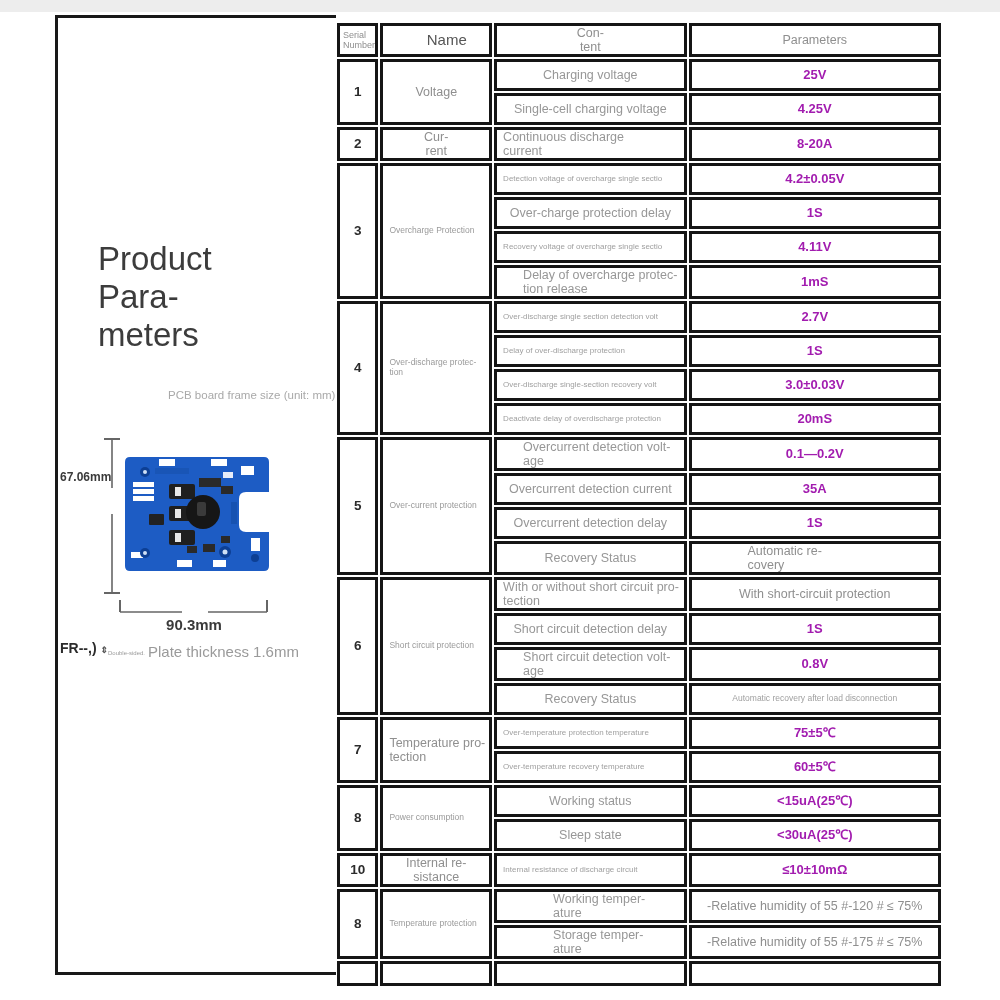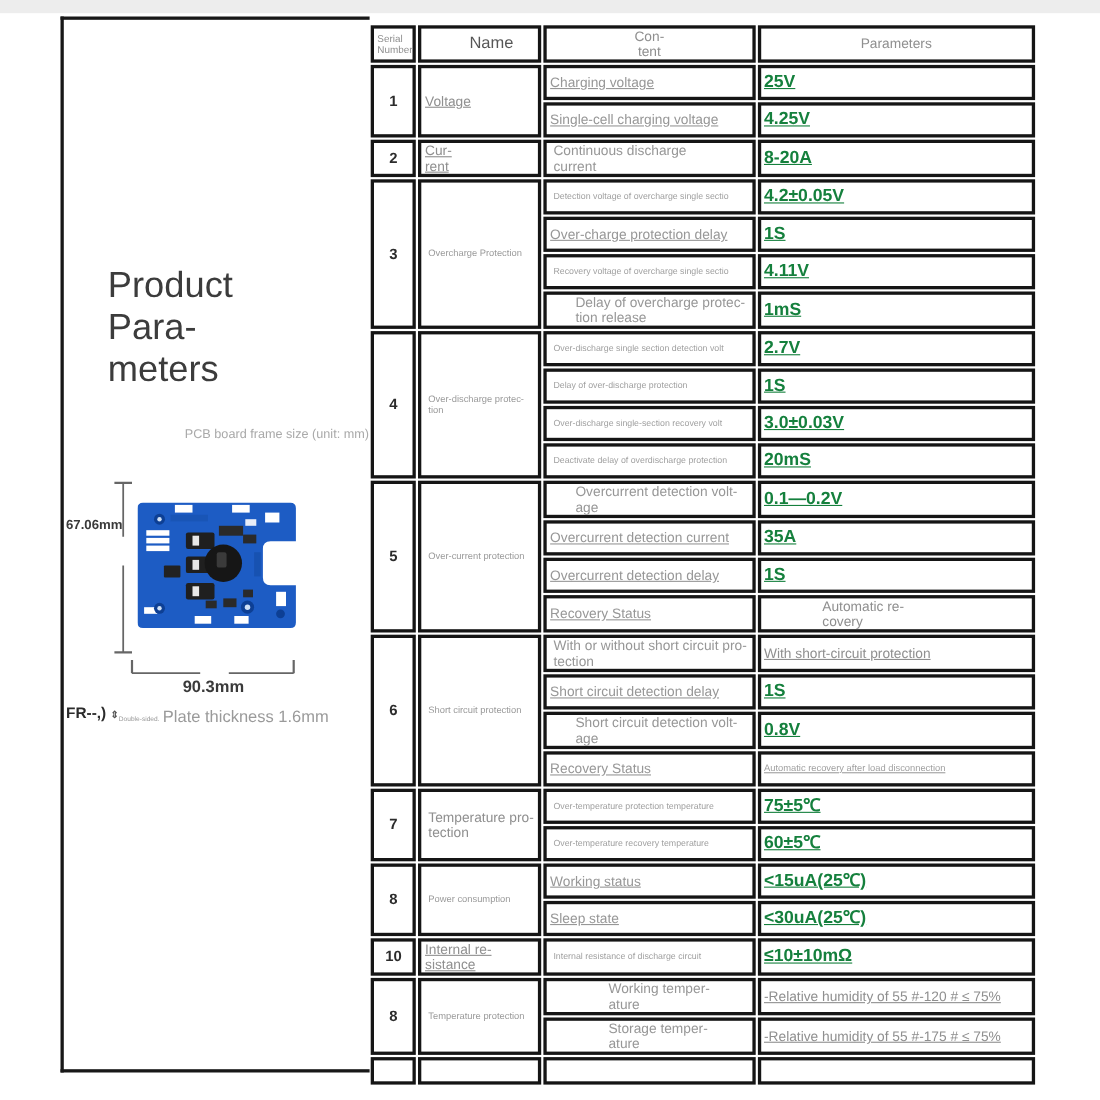--- a/index.html
+++ b/index.html
@@ -33,24 +33,24 @@
   tr.short-row .cell{height:19px;}
   .th-serial{font-size:9px;color:#8f8f8f;text-align:left;font-weight:normal;}
   .th-name{font-size:15px;color:#565656;text-align:center;font-weight:normal;padding-left:24px;}
   .th-content{font-size:12.5px;color:#8f8f8f;text-align:center;font-weight:normal;}
   .th-params{font-size:12.5px;color:#8f8f8f;text-align:center;font-weight:normal;}
   td.serial{font-weight:bold;font-size:13.5px;color:#2c2c2c;text-align:center;}
   .ns-m{font-size:12.5px;color:#8f8f8f;}
   .ns-s{font-size:8.5px;color:#9a9a9a;}
   .cs-m{font-size:12.5px;color:#979797;}
   .cs-s{font-size:8px;color:#a0a0a0;}
-  .ps-bold{font-weight:bold;font-size:16px;color:#15803d;}
+  .ps-bold{font-weight:bold;font-size:13px;color:#a21caf;}
   .ps-plain{font-size:12.5px;color:#8f8f8f;}
   .ps-small{font-size:8.5px;color:#a0a0a0;}
-  .al-c{text-align:left;text-decoration:underline;}
+  .al-c{text-align:center;}
   .al-l{text-align:left;padding-left:6px;}
   .al-li{text-align:left;padding-left:26px;}
   .al-li2{text-align:left;padding-left:56px;}
 </style>
 </head>
 <body>
 
 <div class="top-strip"></div>
 
 <div class="left-panel">

